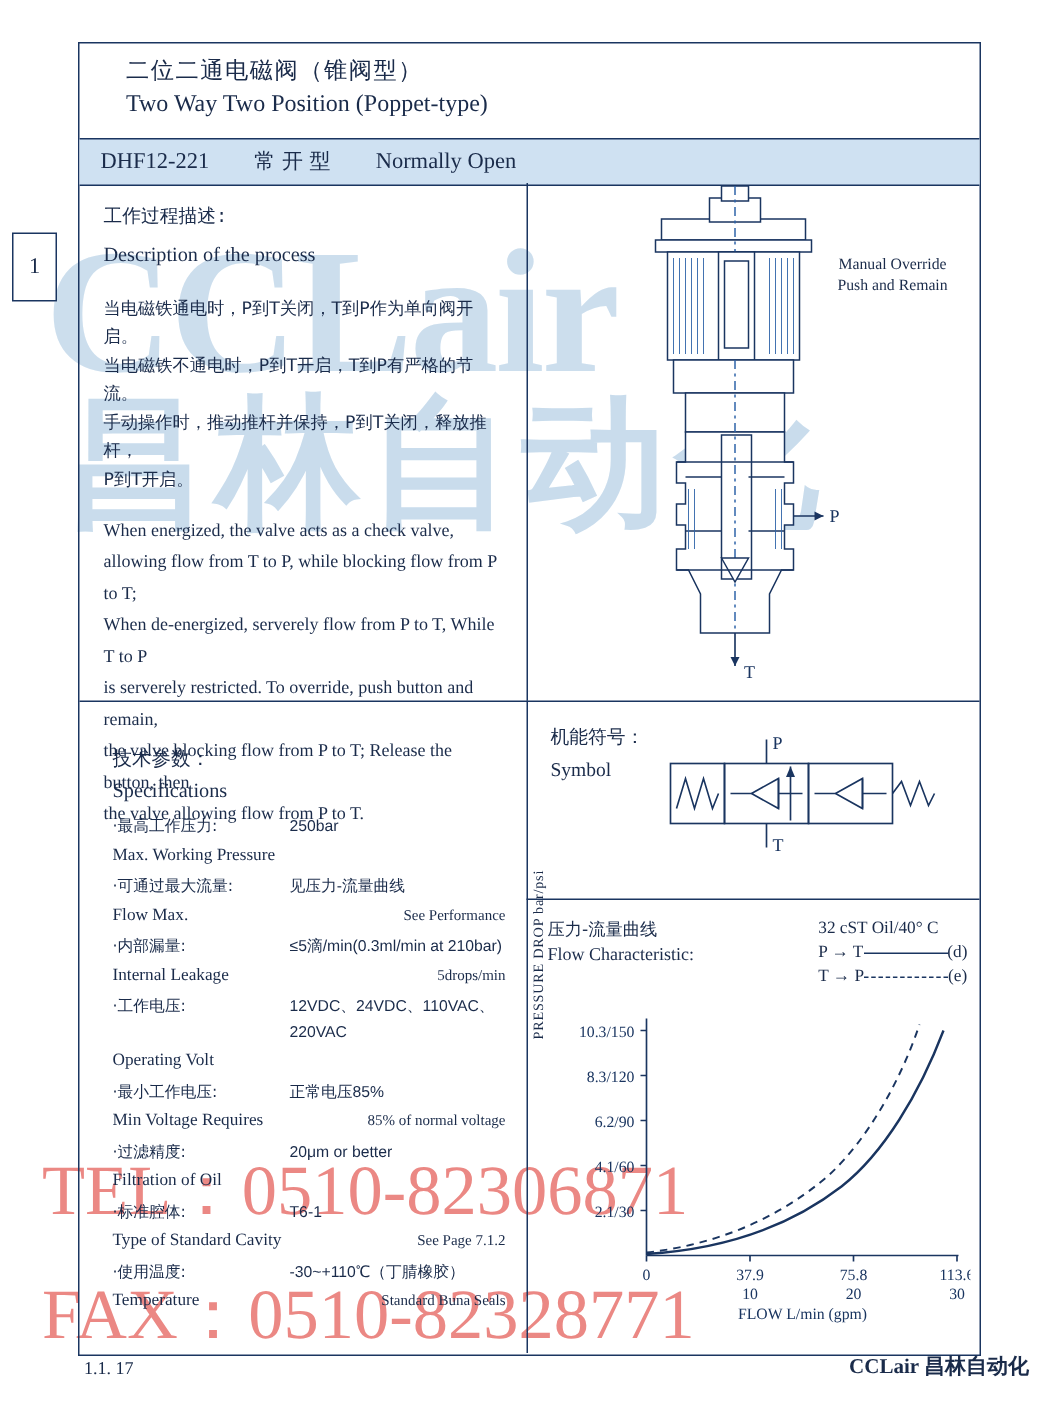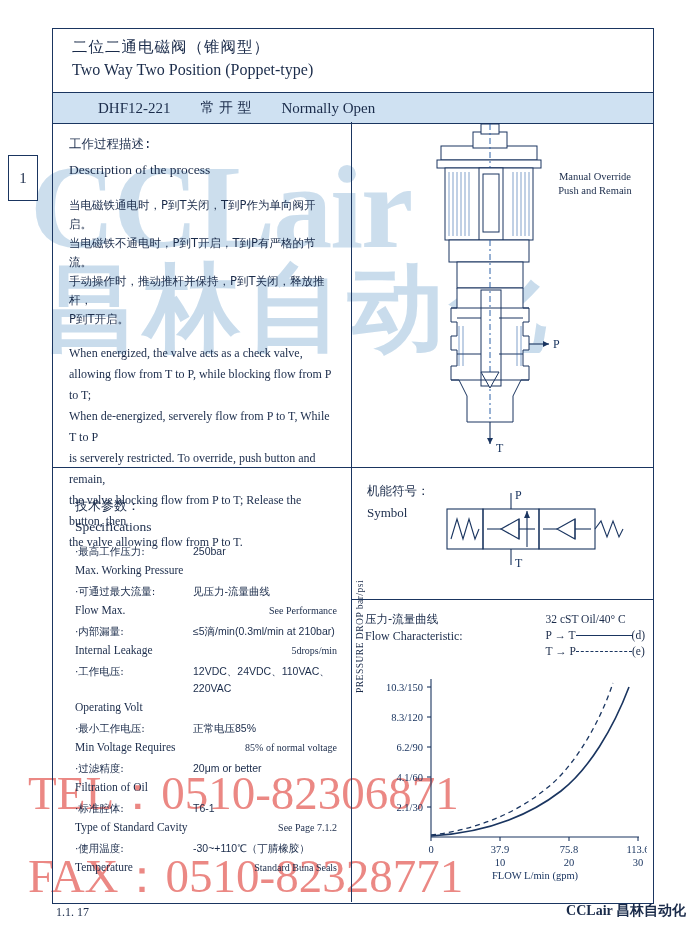--- a/index.html
+++ b/index.html
@@ -26,26 +26,26 @@
   .wm-tel{top:762px;}
   .wm-fax{top:845px;}
 
   
   .frame{position:absolute;left:52px;top:28px;width:600px;height:874px;border:1.6px solid #1a3560;}
   .tab-left{
     position:absolute;left:8px;top:155px;width:28px;height:44px;border:1.4px solid #1a3560;
     background:#fff;display:flex;align-items:center;justify-content:center;font-size:15px;
   }
 
-  .hdr{position:absolute;left:5px;top:0;width:100%;}
+  .hdr{position:absolute;left:17px;top:0;width:100%;}
   .hdr-title{padding:8px 14px 4px 14px;}
   .t-cn{font-family:"DejaVu Sans",sans-serif;font-size:15.5px;letter-spacing:1px;}
   .t-en{font-size:16px;margin-top:3px;}
   .band{position:absolute;left:0;top:63px;width:100%;height:30px;background:#cfe1f2;border-top:1.4px solid #1a3560;border-bottom:1.4px solid #1a3560;}
-  .band-inner{display:flex;align-items:center;height:30px;padding-left:14px;gap:30px;font-size:15px;margin-left:31px;}
+  .band-inner{display:flex;align-items:center;height:30px;padding-left:14px;gap:30px;font-size:15px;}
   .band-cn{font-family:"DejaVu Sans",sans-serif;font-size:14px;}
 
   
   .vsplit{position:absolute;left:298px;top:93px;width:1.4px;height:345px;background:#1a3560;}
   .hsplit1{position:absolute;left:0;top:438px;width:600px;height:1.4px;background:#1a3560;}
   .vsplit2{position:absolute;left:298px;top:438px;width:1.4px;height:435px;background:#1a3560;}
   .hsplit2{position:absolute;left:298px;top:570px;width:302px;height:1.4px;background:#1a3560;}
 
   
   .desc{position:absolute;left:0;top:93px;width:298px;height:345px;padding:14px 16px;box-sizing:border-box;}

